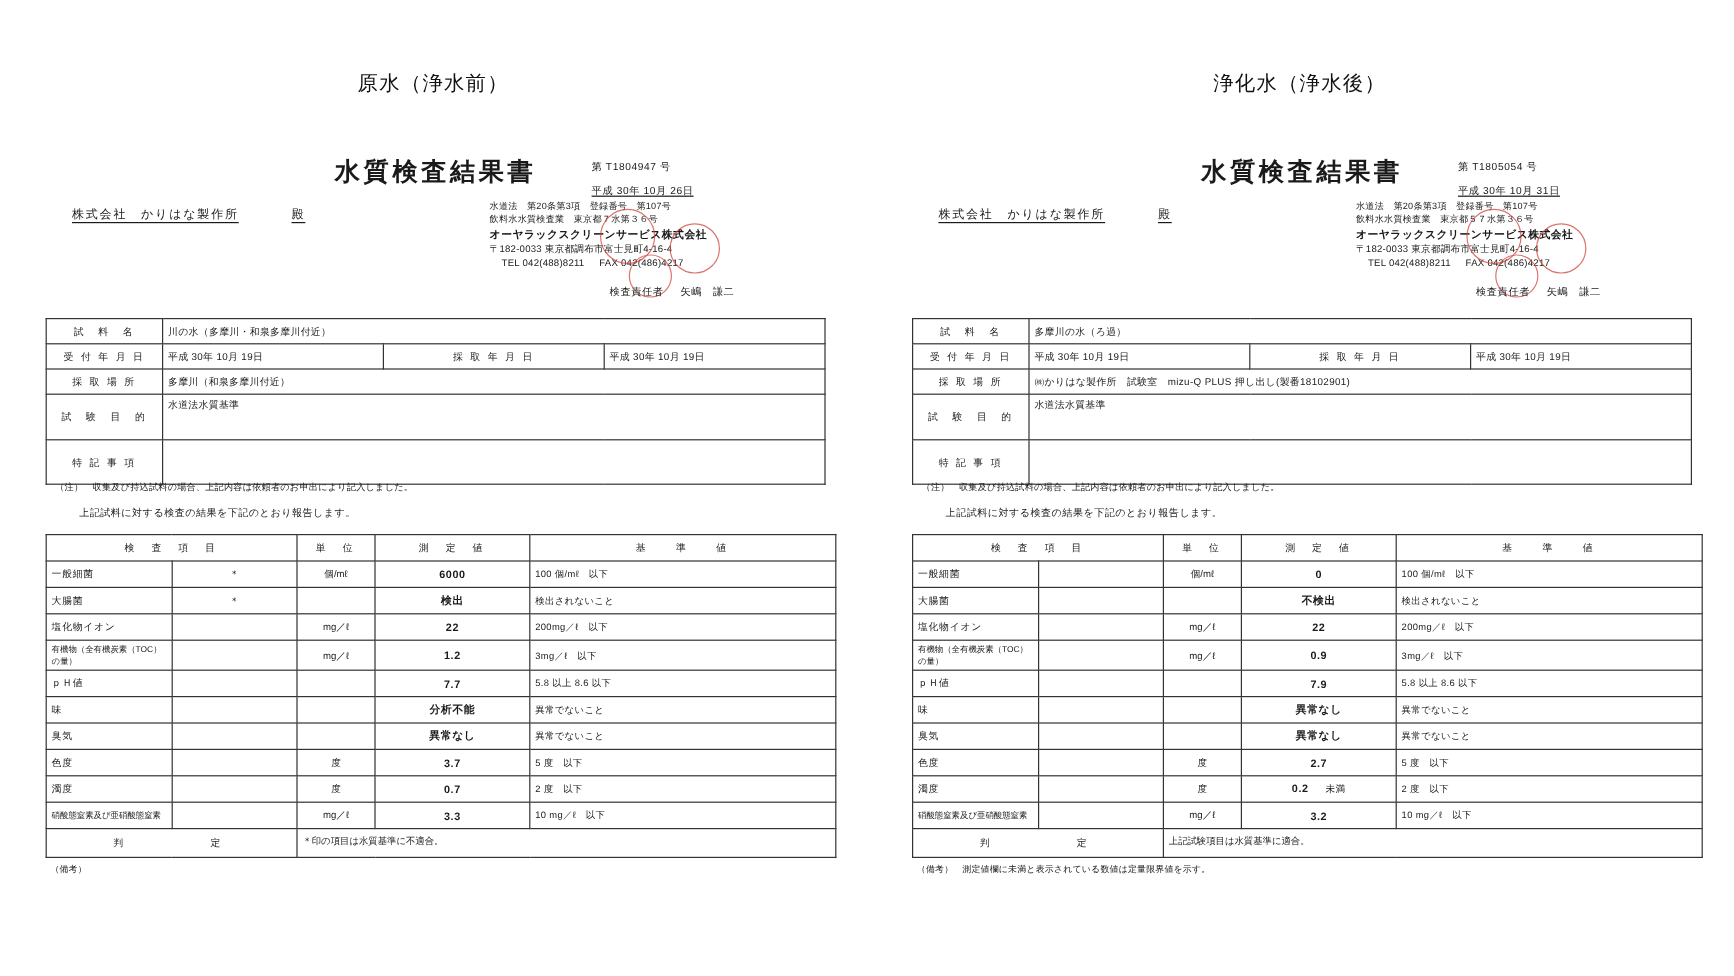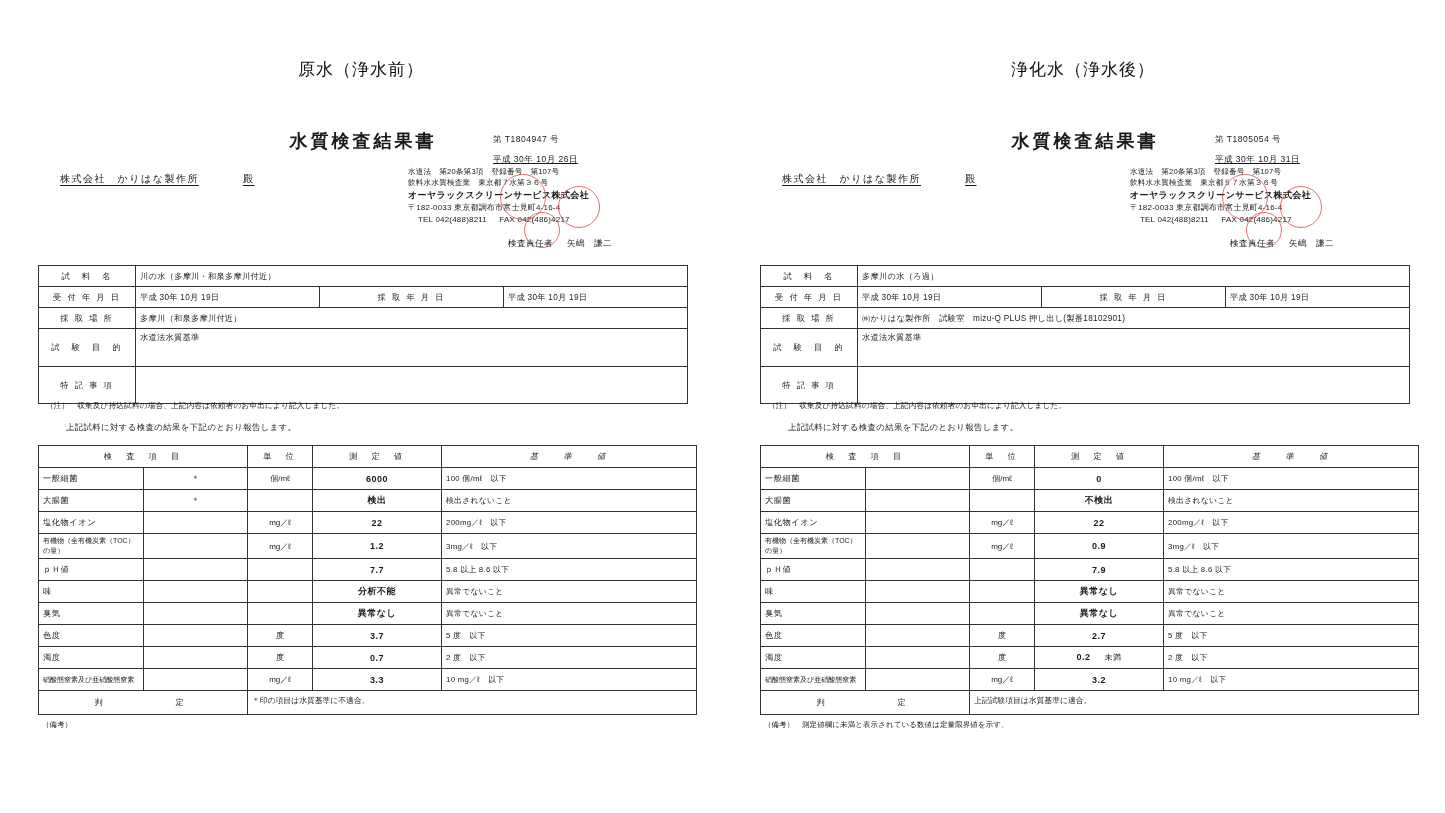--- a/index.html
+++ b/index.html
@@ -50,21 +50,21 @@
     color: #1a1a1a;
   }
 
   
   .doc-title {
     position: absolute;
     top: 9px;
     left: 0;
     width: 650px;
     text-align: center;
-    font-size: 18px;
+    font-size: 21px;
     font-weight: bold;
     letter-spacing: 3px;
   }
   .doc-number {
     position: absolute;
     top: 14px;
     left: 455px;
     font-size: 8.5px;
     letter-spacing: 0.5px;
   }
@@ -175,21 +175,21 @@
   .result-table td { height: 17px; }
   .rt-head td {
     text-align: center;
     letter-spacing: 3px;
     font-size: 8.2px;
   }
   .c-item  { width: 200px; }
   .c-star  { width: 28px; text-align: center; }
   .c-unit  { width: 56px; text-align: center; }
   .c-meas  { width: 120px; text-align: center; font-weight: bold; }
-  .c-std   { width: 246px; font-style: italic; }
+  .c-std   { width: 246px; }
   .item-text { font-size: 8.2px; letter-spacing: .6px; }
   .item-small { font-size: 7px; letter-spacing: 0; }
   .meas { font-weight: bold; font-size: 9px; letter-spacing: .5px; }
   .meas .sub { font-weight: normal; font-size: 8px; margin-left: 14px; }
   .std { font-size: 7.8px; letter-spacing: .3px; }
 
   .judge-cell { height: 46px; vertical-align: middle; }
   .judge-lbl { letter-spacing: 8px; text-align: center; font-size: 8.2px; }
   .judge-txt { font-size: 7.8px; vertical-align: top; padding-top: 4px; }
 

